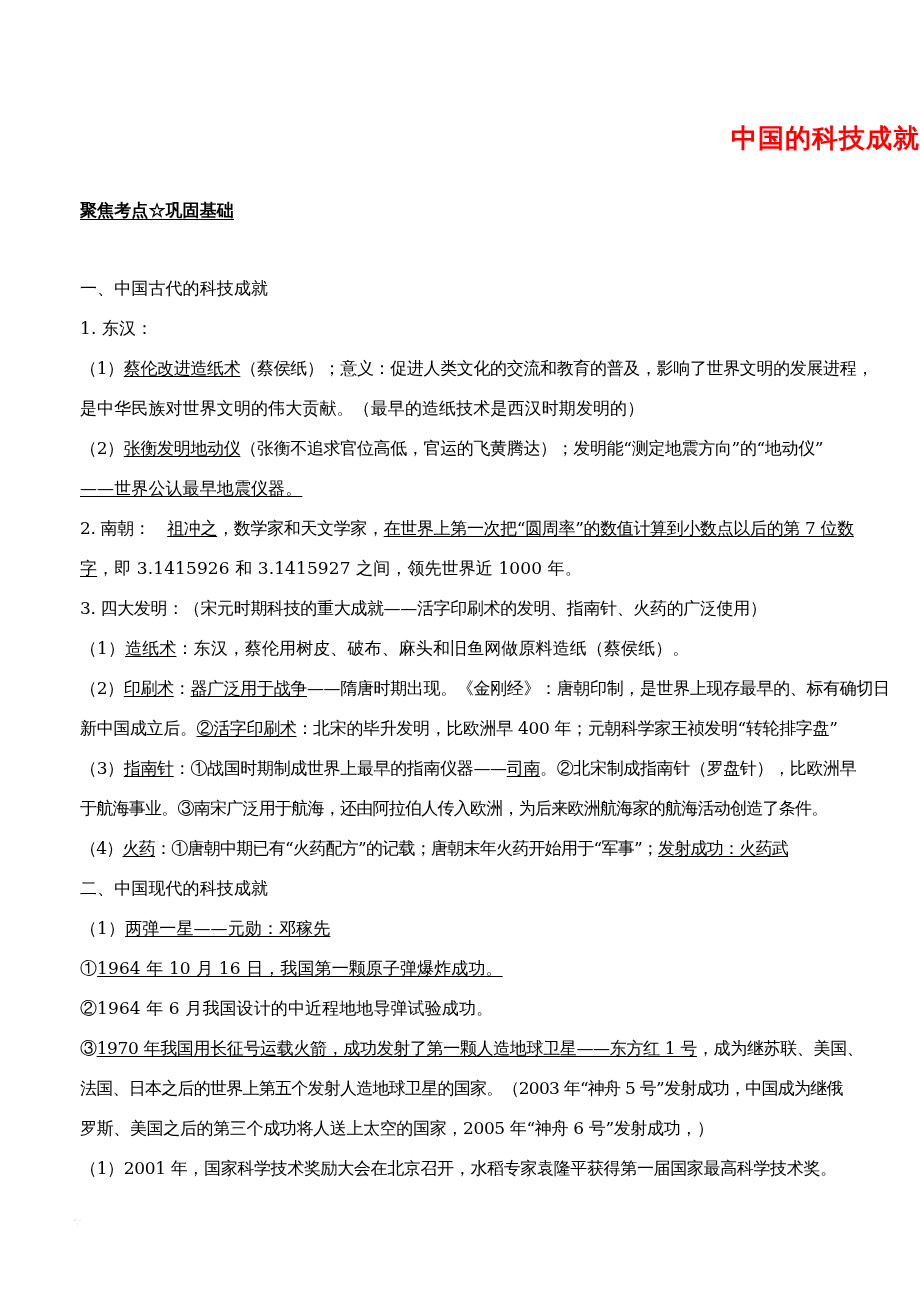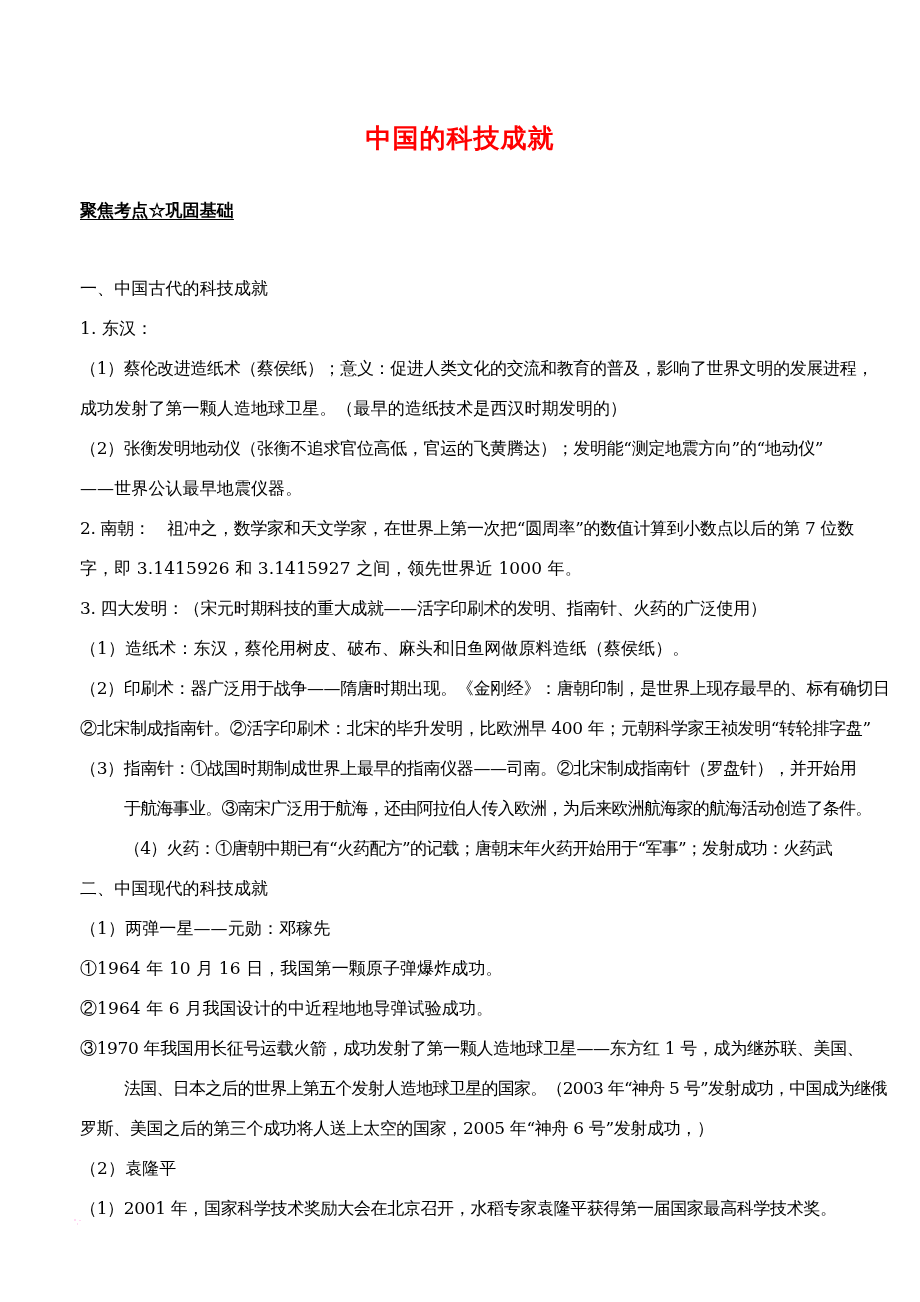--- a/index.html
+++ b/index.html
@@ -22,21 +22,21 @@
     top: 0;
     width: 920px;
     height: 1302px;
   }
 
   .doc-title {
     position: absolute;
     left: 0;
     top: 122px;
     width: 920px;
-    text-align: center;
+    text-align: right;
     font-size: 26px;
     font-weight: bold;
     color: #FF0000;
     letter-spacing: 1px;
     line-height: 32px;
   }
 
   .body-block {
     position: absolute;
     left: 80px;
@@ -52,26 +52,27 @@
     letter-spacing: 0.1px;
   }
 
   .sec-head {
     font-weight: bold;
     text-decoration: underline;
     text-underline-offset: 3px;
   }
 
   .u {
+    text-decoration: underline;
     text-underline-offset: 2px;
     text-align: right;
   }
 
   .tight { letter-spacing: -0.35px; }
-  .tight2 { letter-spacing: -0.75px; margin-left: 44px; }
+  .tight2 { letter-spacing: -0.75px; }
   .tight3 { letter-spacing: -1.15px; }
 
   .artifact {
     position: absolute;
     left: 74px;
     top: 1219px;
     width: 8px;
     height: 6px;
     opacity: 0.25;
   }
@@ -98,39 +99,39 @@
     <div class="line"><span class="sec-head"><span>聚焦考点☆巩固基础</span></span></div>
 
     <div class="line" style="height:38px;line-height:38px;"></div>
 
     <div class="line"><span>一、中国古代的科技成就</span></div>
 
     <div class="line"><span>1. 东汉：</span></div>
 
     <div class="line tight"><span>（1）</span><span class="u">蔡伦改进造纸术</span><span>（蔡侯纸）；意义：促进人类文化的交流和教育的普及，影响了世界文明的发展进程，</span></div>
 
-    <div class="line"><span>成功发射了第一颗人造地球卫星。（最早的造纸技术是西汉时期发明的）</span></div>
+    <div class="line"><span>是中华民族对世界文明的伟大贡献。（最早的造纸技术是西汉时期发明的）</span></div>
 
     <div class="line tight"><span>（2）</span><span class="u">张衡发明地动仪</span><span>（张衡不追求官位高低，官运的飞黄腾达）；发明能“测定地震方向”的“地动仪”</span></div>
 
     <div class="line"><span class="u">——世界公认最早地震仪器。</span></div>
 
     <div class="line tight"><span>2. 南朝：　</span><span class="u">祖冲之</span><span>，数学家和天文学家，</span><span class="u">在世界上第一次把“圆周率”的数值计算到小数点以后的第 7 位数</span></div>
 
     <div class="line"><span class="u">字</span><span>，即 3.1415926 和 3.1415927 之间，领先世界近 1000 年。</span></div>
 
     <div class="line tight"><span>3. 四大发明：（宋元时期科技的重大成就——活字印刷术的发明、指南针、火药的广泛使用）</span></div>
 
     <div class="line"><span>（1）</span><span class="u">造纸术</span><span>：东汉，蔡伦用树皮、破布、麻头和旧鱼网做原料造纸（蔡侯纸）。</span></div>
 
     <div class="line tight"><span>（2）</span><span class="u">印刷术</span><span>：</span><span class="u">器广泛用于战争</span><span>——隋唐时期出现。《金刚经》：唐朝印制，是世界上现存最早的、标有确切日</span></div>
 
-    <div class="line tight"><span>②北宋制成指南针。</span><span class="u">②活字印刷术</span><span>：北宋的毕升发明，比欧洲早 400 年；元朝科学家王祯发明“转轮排字盘”</span></div>
+    <div class="line tight"><span>新中国成立后。</span><span class="u">②活字印刷术</span><span>：北宋的毕升发明，比欧洲早 400 年；元朝科学家王祯发明“转轮排字盘”</span></div>
 
-    <div class="line tight"><span>（3）</span><span class="u">指南针</span><span>：①战国时期制成世界上最早的指南仪器——</span><span class="u">司南</span><span>。②北宋制成指南针（罗盘针），并开始用</span></div>
+    <div class="line tight"><span>（3）</span><span class="u">指南针</span><span>：①战国时期制成世界上最早的指南仪器——</span><span class="u">司南</span><span>。②北宋制成指南针（罗盘针），比欧洲早</span></div>
 
     <div class="line tight2"><span>于航海事业。③南宋广泛用于航海，还由阿拉伯人传入欧洲，为后来欧洲航海家的航海活动创造了条件。</span></div>
 
     <div class="line tight2"><span>（4）</span><span class="u">火药</span><span>：①唐朝中期已有“火药配方”的记载；唐朝末年火药开始用于“军事”；</span><span class="u">发射成功：火药武</span></div>
 
 
     <div class="line"><span>二、中国现代的科技成就</span></div>
 
 
     <div class="line"><span>（1）</span><span class="u">两弹一星——元勋：邓稼先</span></div>
@@ -138,21 +139,20 @@
     <div class="line"><span>①</span><span class="u">1964 年 10 月 16 日，我国第一颗原子弹爆炸成功。</span></div>
 
     <div class="line"><span>②1964 年 6 月我国设计的中近程地地导弹试验成功。</span></div>
 
     <div class="line tight"><span>③</span><span class="u">1970 年我国用长征号运载火箭，成功发射了第一颗人造地球卫星——东方红 1 号</span><span>，成为继苏联、美国、</span></div>
 
     <div class="line tight2"><span>法国、日本之后的世界上第五个发射人造地球卫星的国家。（2003 年“神舟 5 号”发射成功，中国成为继俄</span></div>
 
     <div class="line tight"><span>罗斯、美国之后的第三个成功将人送上太空的国家，2005 年“神舟 6 号”发射成功，）</span></div>
 
-    <div class="line"><span>（2）</span><span class="u">袁隆平</span></div>
 
     <div class="line tight"><span>（1）2001 年，国家科学技术奖励大会在北京召开，水稻专家袁隆平获得第一届国家最高科学技术奖。</span></div>
 
   </div>
 
   <div class="artifact">
     <i class="a1"></i>
       <i class="a2"></i>
       <i class="a3"></i>
   </div>

